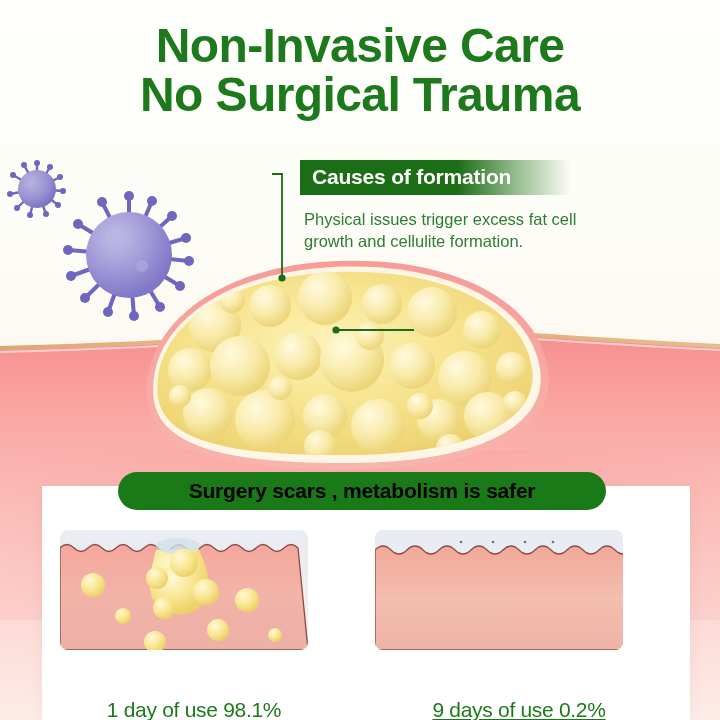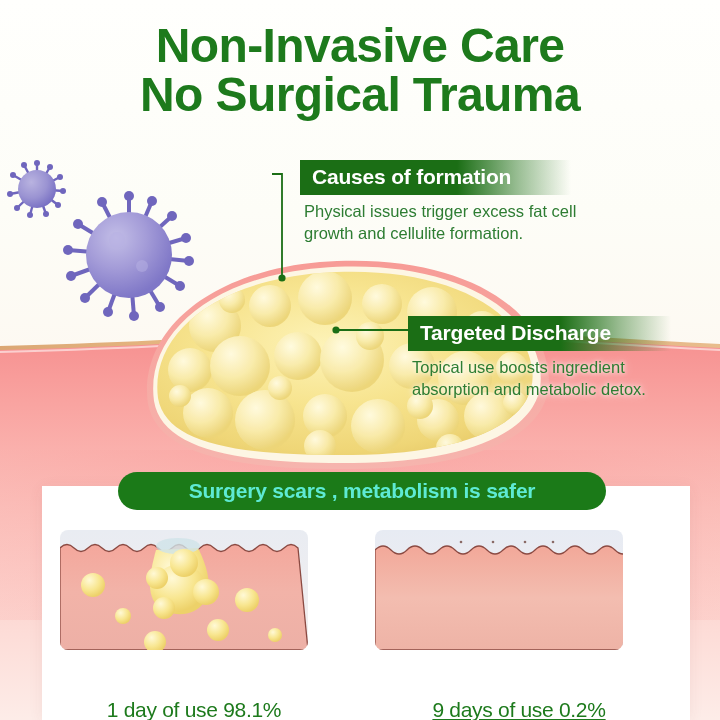--- a/index.html
+++ b/index.html
@@ -47,38 +47,39 @@
     background:linear-gradient(90deg,#1b6e15 0%,#1b6e15 58%,rgba(27,110,21,0.45) 80%,rgba(27,110,21,0) 100%);
   }
   .callout-body {
     color:#2e7d32;
     font-size:16.5px;
     line-height:1.32;
     padding-top:6px;
     padding-left:4px;
     white-space:pre-line;
     text-shadow:0 0 4px rgba(255,255,255,0.95), 0 0 10px rgba(255,255,255,0.85);
+    margin-top:8px;
   }
   #callout-1 { left:300px; top:160px; width:340px; }
   #callout-2 { left:408px; top:316px; width:312px; }
 
   .leader { position:absolute; pointer-events:none; }
 
   
   .card {
     position:absolute; left:42px; top:486px; width:648px; height:234px;
     background:#ffffff;
     box-shadow:0 2px 14px rgba(120,60,60,0.07);
   }
   .banner {
     position:absolute; left:118px; top:472px; width:488px; height:38px;
     background:#1b7a18;
     border-radius:19px;
     display:flex; align-items:center; justify-content:center;
-    color:#5eead4; font-size:21px; font-weight:bold; letter-spacing:-0.2px;
+    color:#000000; font-size:21px; font-weight:bold; letter-spacing:-0.2px;
   }
   .panel { position:absolute; top:530px; width:248px; height:120px; }
   #panel-left  { left:60px; }
   #panel-right { left:375px; }
   .caption {
     position:absolute; top:670px; width:300px; text-align:center;
     color:#1d7a1c; font-size:21px; letter-spacing:-0.3px;margin-top:28px;
   }
   #caption-left  { left:44px; }
   #caption-right { left:369px;text-decoration:underline; }
@@ -272,25 +273,20 @@
     <span class="title-line">Non-Invasive Care</span>
     <span class="title-line">No Surgical Trauma</span>
   </div>
 
   <div class="callout" id="callout-1">
     <div class="callout-label">Causes of formation</div>
     <div class="callout-body">Physical issues trigger excess fat cell
 growth and cellulite formation.</div>
   </div>
 
-  <div class="callout" id="callout-2">
-    <div class="callout-label">Targeted Discharge</div>
-    <div class="callout-body">Topical use boosts ingredient
-absorption and metabolic detox.</div>
-  </div>
 
   <div class="card"></div>
 
   <div class="banner">
     <span>Surgery scars , metabolism is safer</span>
   </div>
 
   <svg class="panel" id="panel-left" width="248" height="120" viewBox="0 0 248 120">
     <defs>
       <clipPath id="pl">

